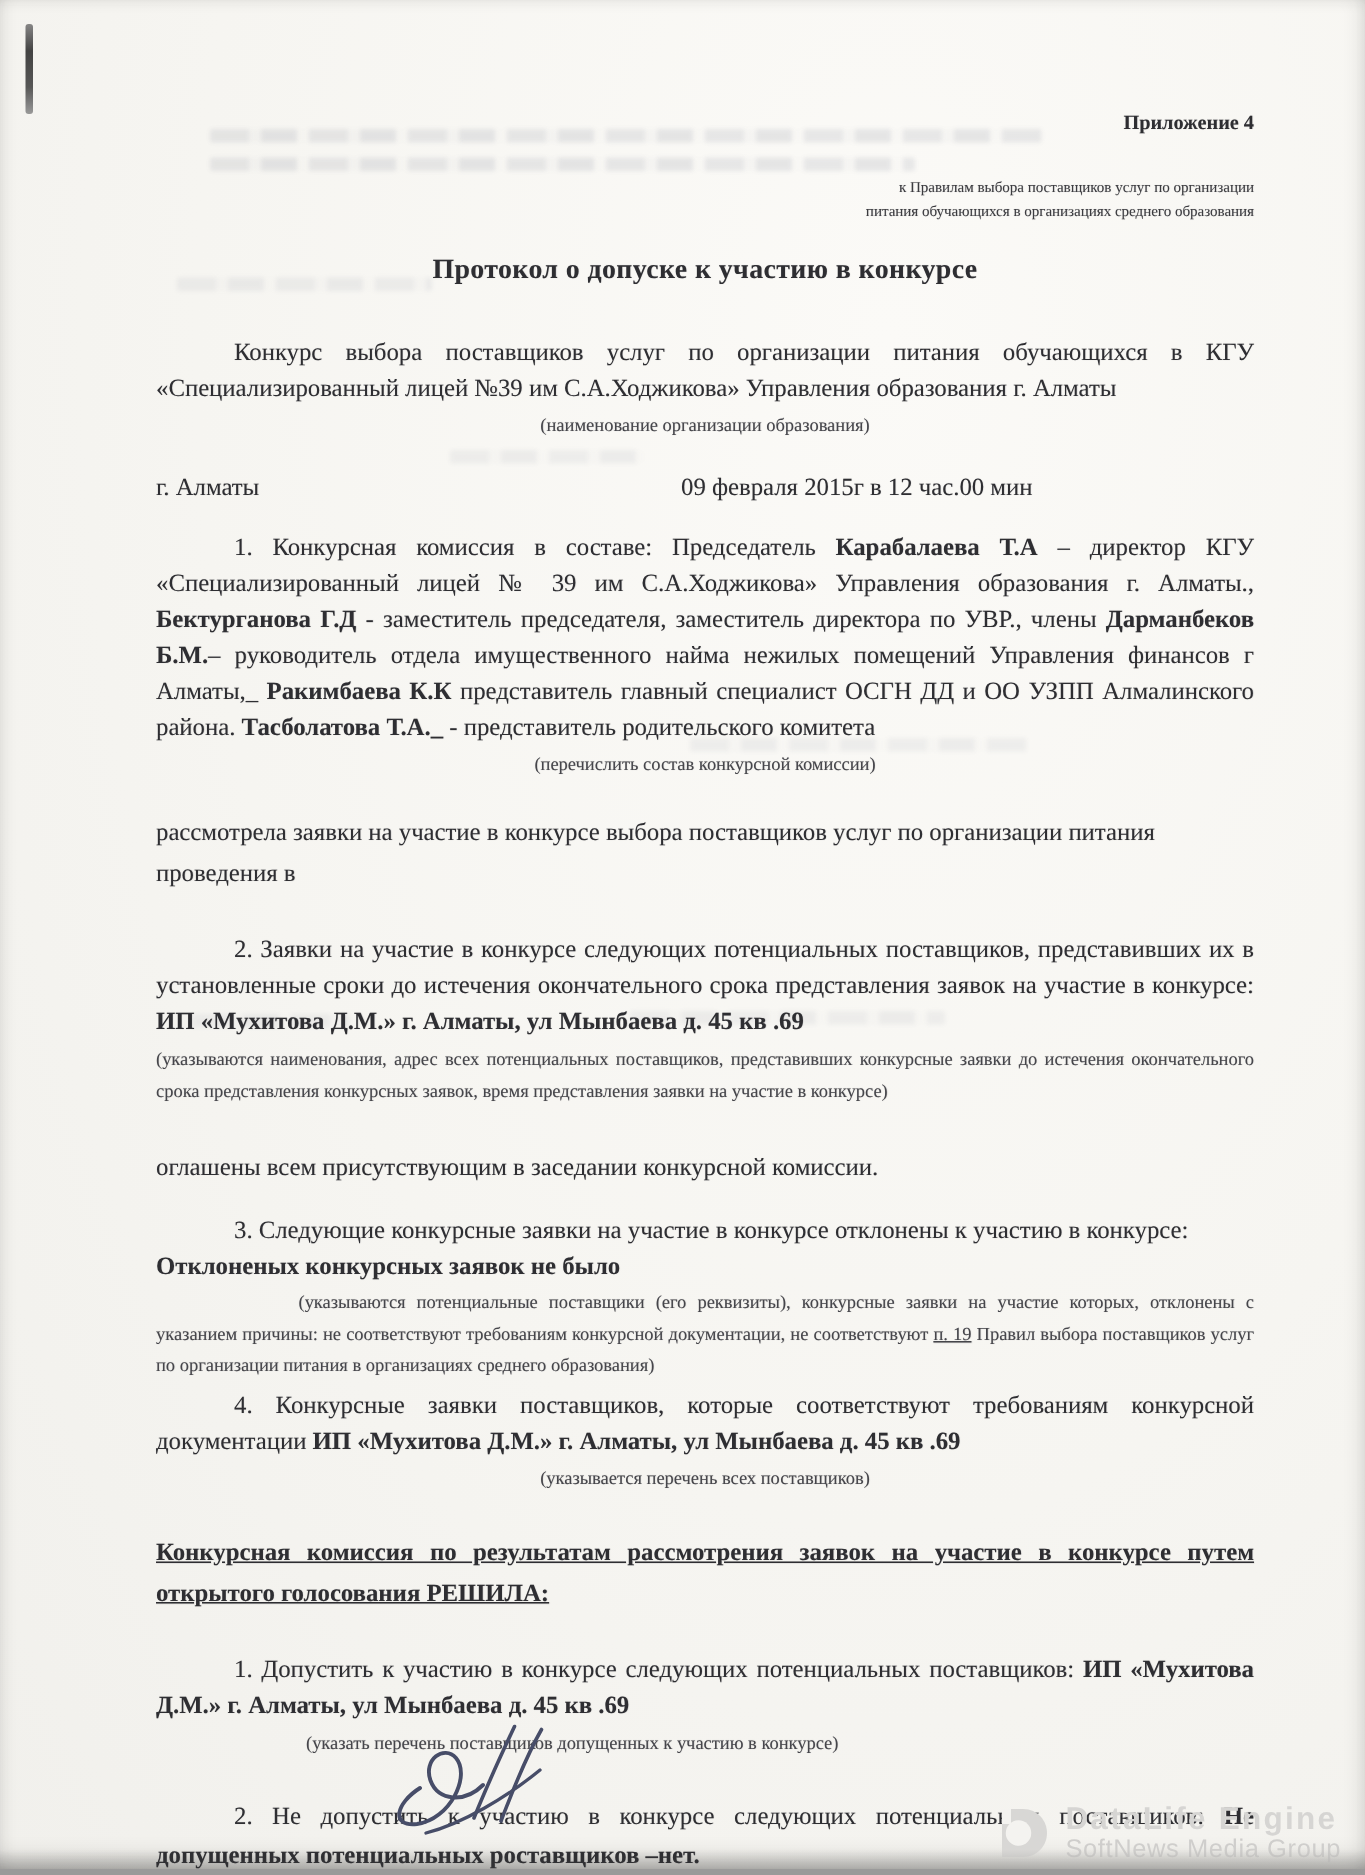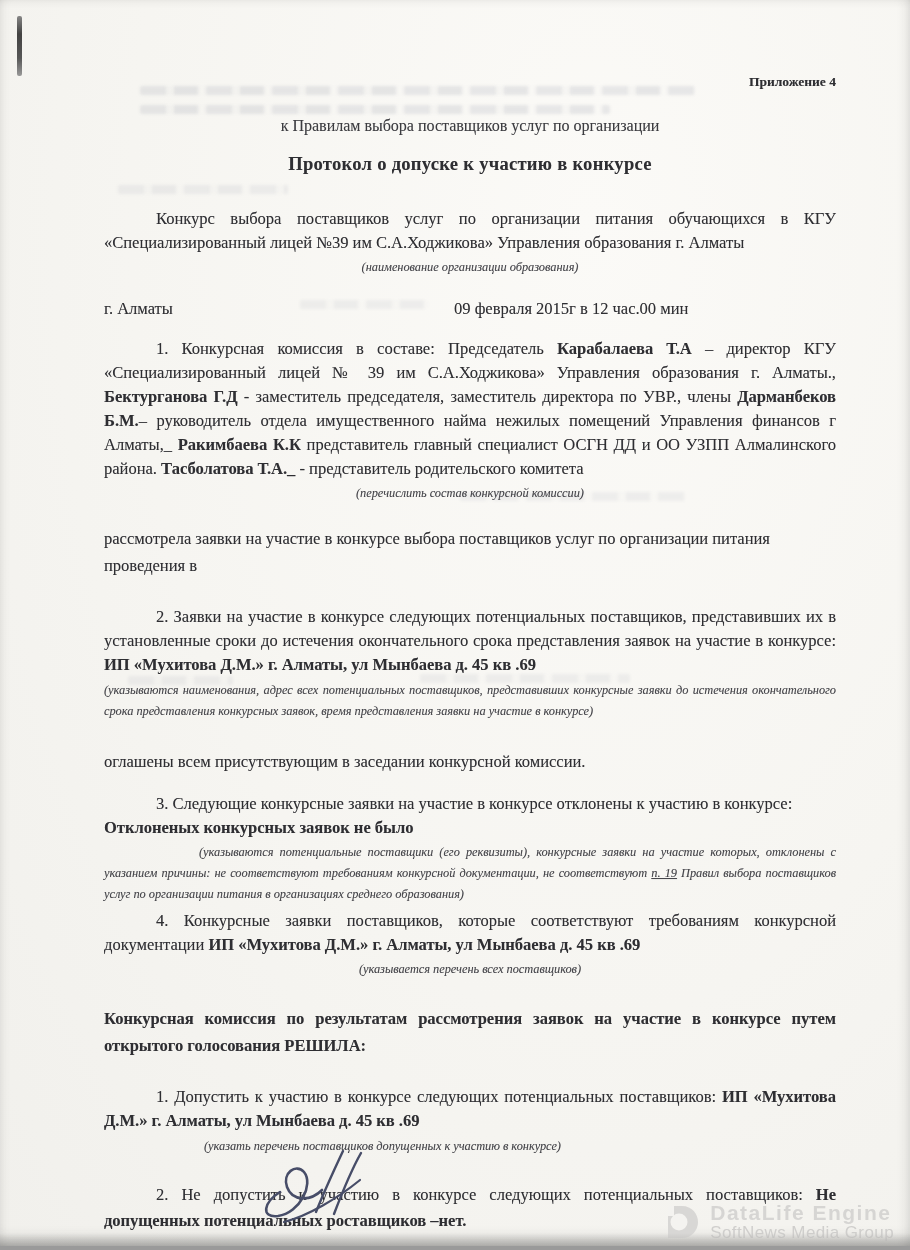--- a/index.html
+++ b/index.html
@@ -21,46 +21,46 @@
   }
   .content {
     position:absolute; left:104px; top:0; width:732px;
     text-shadow:0.2px 0.2px 0.6px rgba(45,45,52,0.30);
   }
   .para { font-size:16.5px; line-height:24px; }
   .indent { text-indent:52px; }
   .justify { text-align:justify; }
   .b { font-weight:700; }
   .u { text-decoration:underline; }
-  .caption { font-size:12.3px; line-height:20px; color:#46464b;font-style:italic; }
+  .caption { font-size:12.3px; line-height:20px; color:#46464b; }
   .center { text-align:center; }
   .cap-indent { text-indent:95px; line-height:21px; }
   .pad100 { padding-left:100px; }
 
   .appendix { padding-top:74px; text-align:right; font-weight:700; font-size:13.5px; }
-  .appendix-note { margin-top:28px; text-align:center; font-size:16px; line-height:16px; color:#3c3c40; }
+  .appendix-note { margin-top:28px; text-align:right; font-size:10px; line-height:16px; color:#3c3c40; }
   .title { margin-top:20px; text-align:center; font-size:18.5px; font-weight:700; letter-spacing:0.3px; }
 
   .p-intro { margin-top:32px; }
   .cap-org { margin-top:2px; }
   .meta-row { margin-top:20px; display:flex; }
   .meta-left { width:350px; }
   .meta-right { flex:1; }
   .p-commission { margin-top:16px; }
   .cap-commission { margin-top:2px; }
   .p-reviewed { margin-top:22px; line-height:27px; max-width:680px; }
   .p-applications { margin-top:26px; }
   .cap-applications { margin-top:3px; text-align:justify; line-height:21px; }
   .p-announced { margin-top:28px; }
   .p-rejected-intro { margin-top:18px; }
   .p-rejected-none { font-weight:700; }
   .cap-rejected { margin-top:2px; text-align:justify; }
   .p-conforming { margin-top:4px; }
   .cap-conforming { margin-top:2px; }
-  .p-resolution { margin-top:26px; font-weight:700; line-height:27px; }
+  .p-resolution { margin-top:26px; font-weight:700; line-height:27px;text-decoration:underline; }
   .p-d1 { margin-top:26px; }
   .cap-d1 { margin-top:3px; }
   .p-d2 { margin-top:26px; line-height:26px; }
 
   .ghost {
     position:absolute; height:9px; border-radius:2px;
     background:repeating-linear-gradient(90deg,
       rgba(125,130,148,0.20) 0 26px, rgba(125,130,148,0.05) 26px 34px,
       rgba(125,130,148,0.22) 34px 58px, rgba(125,130,148,0.02) 58px 66px);
     filter:blur(1.4px); opacity:0.75;
@@ -98,20 +98,21 @@
   <div class="ghost" style="top:492px;left:460px;width:225px;opacity:0.45;"></div>
   <div class="ghost" style="top:676px;left:128px;width:105px;opacity:0.45;"></div>
   <div class="ghost" style="top:674px;left:420px;width:210px;opacity:0.45;"></div>
 
   <div class="content">
 
     <div class="appendix">Приложение 4</div>
 
     <div class="appendix-note">
       <div>к Правилам выбора поставщиков услуг по организации</div>
+      <div>питания обучающихся в организациях среднего образования</div>
     </div>
 
     <h1 class="title">Протокол о допуске к участию в конкурсе</h1>
 
     <p class="para indent justify p-intro"><span>Конкурс выбора поставщиков услуг по организации питания обучающихся в КГУ «Специализированный лицей №39 им С.А.Ходжикова»  Управления образования г. Алматы</span></p>
     <div class="caption center cap-org">(наименование организации образования)</div>
 
     <div class="meta-row">
       <div class="meta-left">
         <div class="para">г. Алматы</div>

